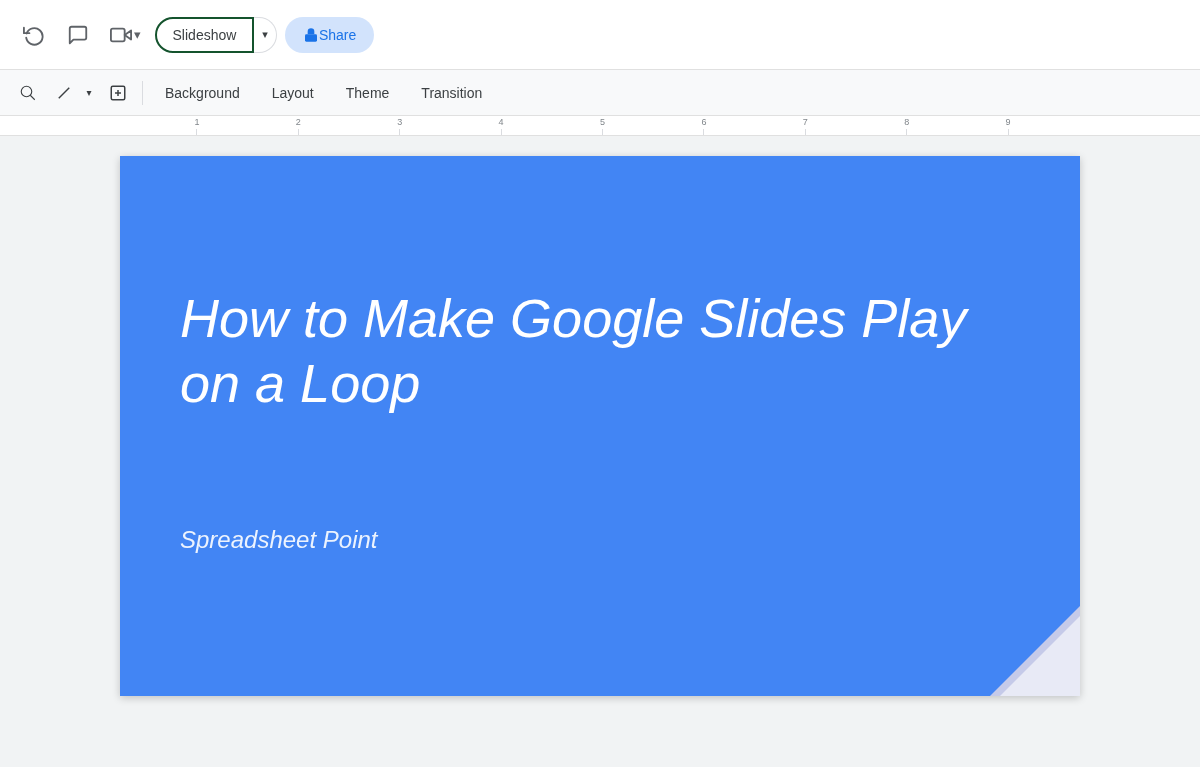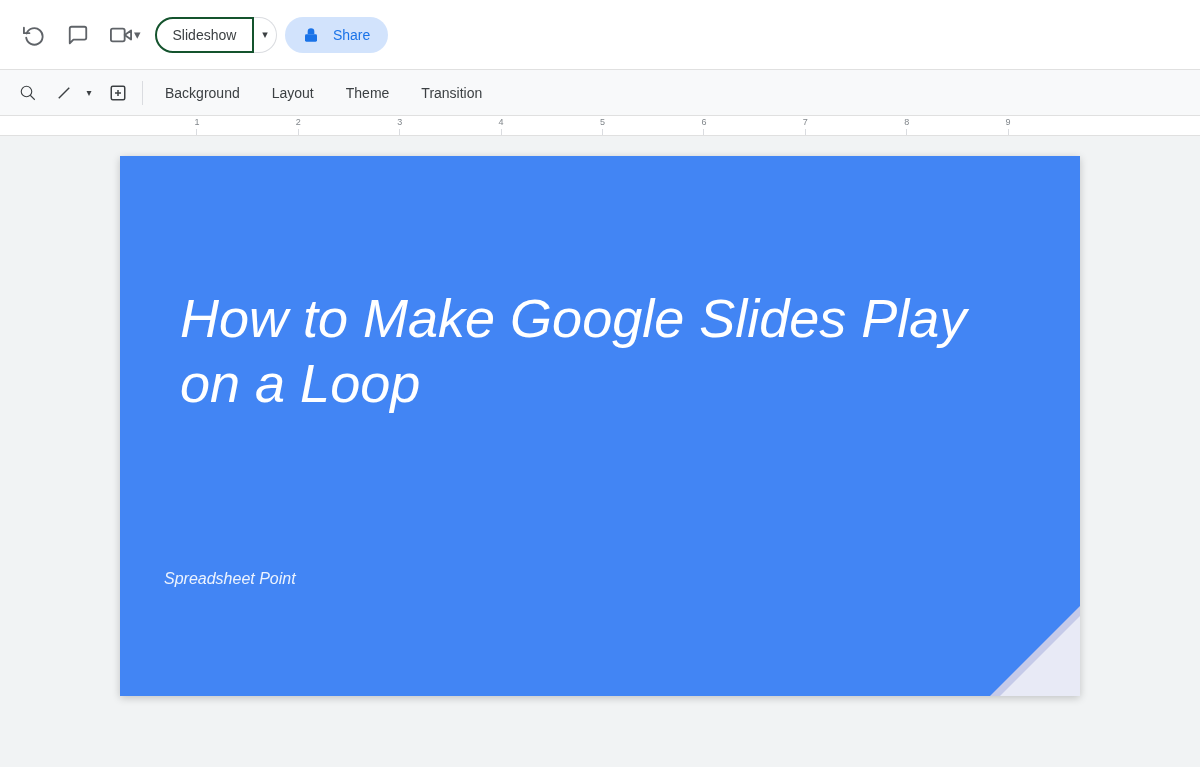--- a/index.html
+++ b/index.html
@@ -83,21 +83,21 @@
       height: 36px;
       display: flex;
       align-items: center;
       cursor: pointer;
       border-left: none;
     }
 
     .share-btn {
       display: flex;
       align-items: center;
-      gap: 14px;
+      gap: 0;
       padding: 8px 18px;
       background: #d2e3fc;
       border: none;
       border-radius: 20px;
       font-size: 14px;
       font-weight: 500;
       color: #1a73e8;
       cursor: pointer;
       height: 36px;
     }
@@ -217,26 +217,25 @@
       top: 130px;
       color: #fff;
       font-size: 54px;
       font-weight: 400;
       line-height: 1.2;
       max-width: 820px;
     }
 
     .slide-subtitle {
       position: absolute;
-      left: 44px;
+      left: 60px;
       top: 370px;
       color: rgba(255,255,255,0.9);
-      font-size: 16px;
+      font-size: 24px;
       font-weight: 400;
-      margin-top: 44px;
     }
 
     
     .corner-fold {
       position: absolute;
       bottom: 0;
       right: 0;
       width: 90px;
       height: 90px;
     }

